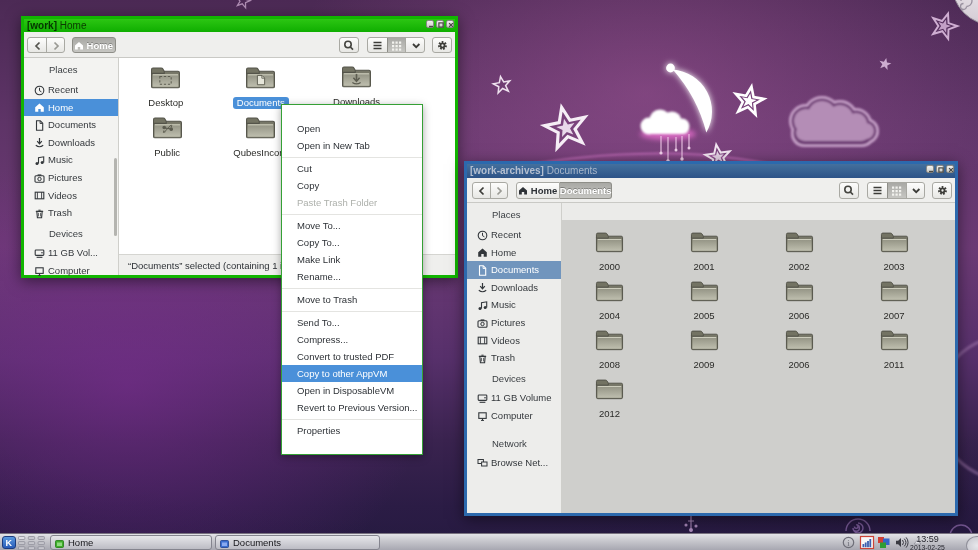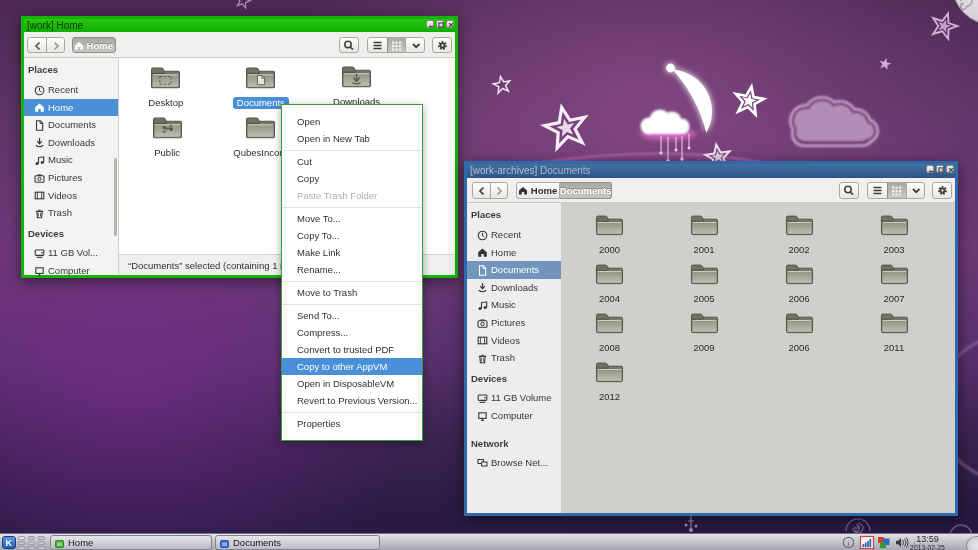--- a/index.html
+++ b/index.html
@@ -13,21 +13,21 @@
     linear-gradient(180deg, #4c2a55 0%, #5f3568 22%, #6c3a75 45%, #57306b 65%, #3a234f 80%, #2b1c45 92%, #261a41 100%);
 }
 #wallsvg { position:absolute; left:0; top:0; }
 .win { position:absolute; }
 #win1 { left:21px; top:16px; width:437px; height:262px; border:3px solid #12b501;
   background:#f1f1ef; box-shadow:0 3px 14px rgba(0,0,0,0.5); }
 #win2 { left:464px; top:161px; width:494px; height:355px; border:3px solid #2c69ad;
   background:#ebebe9; box-shadow:0 3px 14px rgba(0,0,0,0.5); }
 .tb1 { position:absolute; left:0; top:0; right:0; height:13px;
   background:linear-gradient(#2cc613,#0fae00); color:#053500; font-size:10px; line-height:13px; }
-.tb1 b, .tb2 b { font-weight:normal;text-align:right; }
+.tb1 b, .tb2 b { font-weight:bold;text-align:right; }
 .tb1 span { color:#0b3a00; }
 .tb2 { position:absolute; left:0; top:0; right:0; height:14px;
   background:linear-gradient(#44709d,#2d5387); color:#b4bfd0; font-size:10px; line-height:14px; }
 .tbt { padding-left:3px; }
 .winbtns { position:absolute; right:1px; top:1px; display:flex; gap:2px; }
 .wb { width:8px; height:8px; border-radius:2px; background:linear-gradient(#f2f2f0,#cdcdc9);
   border:1px solid #8a8a86; position:relative; }
 .wb svg { position:absolute; left:0; top:0; }
 
 .toolbar { position:absolute; left:0; right:0; background:#efefed; border-bottom:1px solid #c9c9c5; }
@@ -39,37 +39,37 @@
 .crumb { color:#fff; font-weight:bold; font-size:9.5px; text-align:center;
   text-shadow:0 -1px 0 rgba(0,0,0,0.3); }
 .crumb.lit { color:#2d3136; text-shadow:none; }
 .seg { position:absolute; top:0; bottom:0; border-right:1px solid #a9a9a3; }
 
 .sidebar { position:absolute; left:0; width:95px; bottom:0; background:#f3f3f1;
   border-right:1px solid #cfcfcb; font-size:9.5px; color:#33373b; }
 #win1 .sidebar { top:39px; }
 #win2 .sidebar { top:39px; background:#ededeb; }
 .srow { position:relative; height:17.6px; line-height:17.6px; padding-left:24px; white-space:nowrap; overflow:hidden; }
-.srow.head { padding-left:4px; font-weight:bold; color:#3a3e42; }
+.srow.head { padding-left:25px; font-weight:normal; color:#3a3e42; }
 .srow.sel { background:#4a90d9; color:#fff; }
 .srow.sel2 { background:#7195bd; color:#fff; }
 .sic { position:absolute; left:10px; top:3.5px; width:11px; height:11px; }
 
 .content { position:absolute; left:95px; right:0; background:#fff; }
 #win1 .content { top:39px; bottom:21px; }
-#win2 .content { top:39px; bottom:0; background:#cfcfcc; }
+#win2 .content { top:56px; bottom:0; background:#cfcfcc; }
 .status { position:absolute; left:95px; right:0; bottom:0; height:21px; background:#efefed;
   border-top:1px solid #d5d5d1; font-size:9.5px; color:#2d3136; line-height:22px; padding-left:9px; }
 .icon { position:absolute; width:76px; text-align:center; font-size:9.5px; color:#2b2b28; }
 .icon svg { display:block; margin:0 auto; }
 .ilab { margin-top:7px; line-height:12px; white-space:nowrap; }
 .ilab.sel { display:inline-block; background:#4a90d9; color:#fff; border-radius:3px; padding:0 4px; }
 
 #menu { position:absolute; left:281px; top:104px; width:142px; background:#fff;
-  border:1px solid #35a035; box-shadow:0 2px 8px rgba(0,0,0,0.35); padding:8px 0; font-size:9.5px; color:#2d3136; }
+  border:1px solid #35a035; box-shadow:0 2px 8px rgba(0,0,0,0.35); padding:15px 0; font-size:9.5px; color:#2d3136; }
 .mi { height:17px; line-height:17px; padding-left:15px; white-space:nowrap; }
 .mi.dis { color:#adb0ab; }
 .mi.hl { background:#4a90d9; color:#fff; }
 .msep { height:1px; background:#e4e4e1; margin:2.5px 0; }
 
 #panel { position:absolute; left:0; bottom:0; width:978px; height:17px;
   background:linear-gradient(#e3e3e7,#c6c6cc 45%,#a7a7b1);
   border-top:1px solid #77717f; }
 </style>
 </head>

